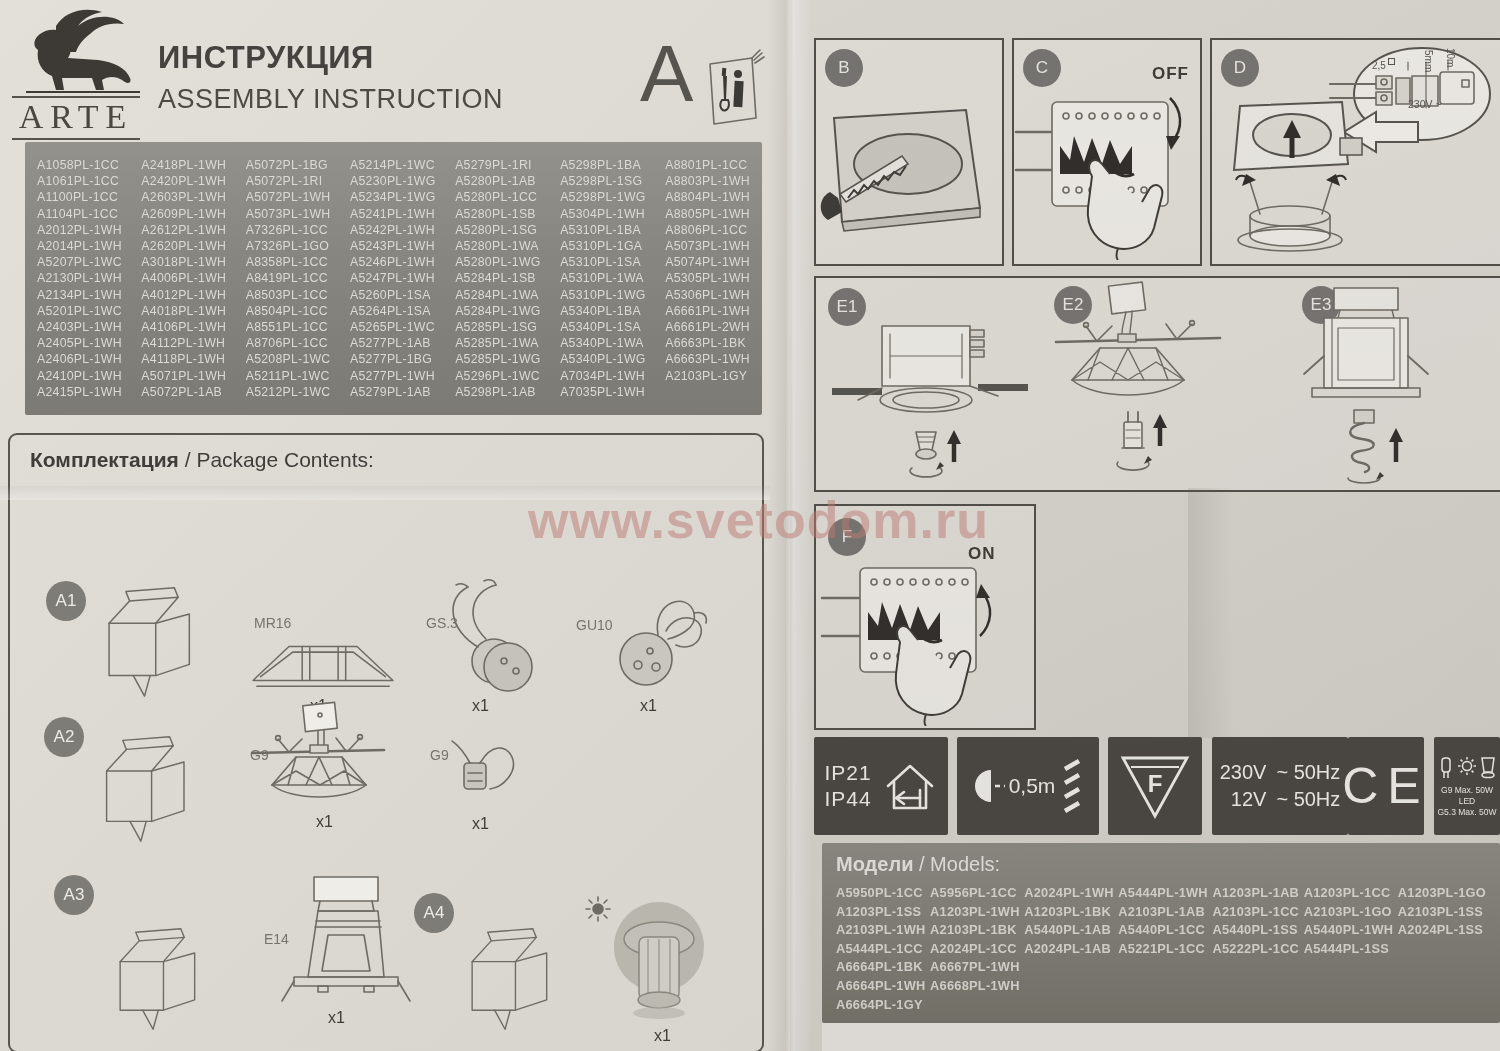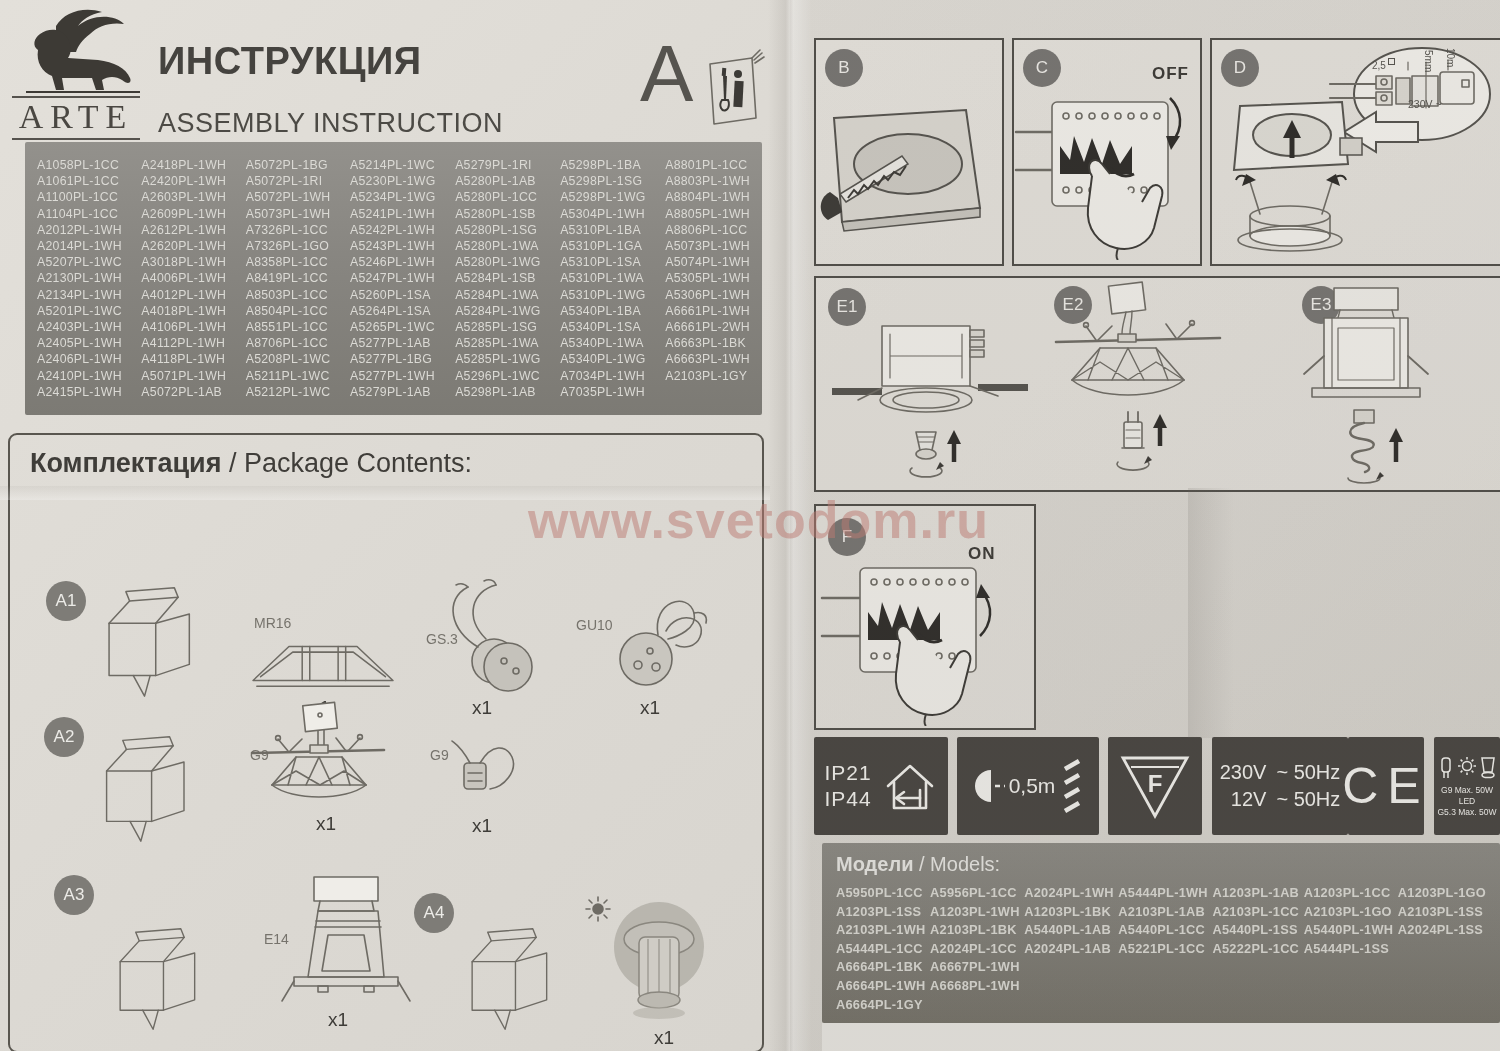--- a/index.html
+++ b/index.html
@@ -6,39 +6,39 @@
   .page{position:relative;width:1500px;height:1051px;overflow:hidden;
         background:linear-gradient(135deg,#e3e0da 0%,#dcd9d3 40%,#d8d5cf 70%,#d2cfc8 100%);
         font-family:"Liberation Sans",sans-serif;color:#46443f;}
   .abs{position:absolute;}
   svg{display:block;}
   .sk{stroke:#6e6b64;stroke-width:1.6;fill:none;stroke-linecap:round;stroke-linejoin:round;}
   
   .brandname{font-family:"Liberation Serif",serif;font-size:34px;letter-spacing:7px;color:#4a4742;text-align:center;}
   .brandsub{font-family:"Liberation Serif",serif;font-size:11px;letter-spacing:13px;color:#55524d;text-align:center;}
   .rule{background:#55524d;height:2px;}
-  .title-ru{font-size:38px;font-weight:700;color:#45433f;letter-spacing:.5px;}
-  .title-en{font-size:27px;font-weight:400;color:#4c4a45;letter-spacing:.5px;margin-top:24px;}
+  .title-ru{font-size:31px;font-weight:700;color:#45433f;letter-spacing:.5px;}
+  .title-en{font-size:27px;font-weight:400;color:#4c4a45;letter-spacing:.5px;}
   .format-letter{font-size:80px;color:#56544f;line-height:1;}
   
   .models-box{background:linear-gradient(180deg,#93918c 0%,#878580 45%,#7c7a74 100%);border-radius:2px;}
   .models-head{color:#e6e5e1;font-size:21px;}
   .models-head b{font-weight:700;}
   .mcols{display:flex;justify-content:space-between;}
   .mcol{display:flex;flex-direction:column;white-space:nowrap;color:#dbdad5;
         font-size:12.3px;line-height:16.2px;letter-spacing:.25px;}
   .models-bottom .mcol{font-size:12.8px;font-weight:700;line-height:18.6px;color:#d9d8d2;}
   
   .pkg-box{border:2px solid #59564f;border-radius:9px;}
-  .pkg-head{font-size:27px;color:#3f3d39;}
+  .pkg-head{font-size:21px;color:#3f3d39;}
   .pkg-head b{font-weight:700;}
   .circle{border-radius:50%;background:#7e7c77;color:#edecE8;display:flex;align-items:center;justify-content:center;
           font-size:17px;color:#ecebe7;}
   .plabel{font-size:14px;color:#76736c;}
-  .qty{font-size:19px;color:#3e3c38;font-weight:400;}
+  .qty{font-size:16px;color:#3e3c38;font-weight:400;}
   
   .panel{border:2px solid #4f4d48;background:rgba(240,238,233,.35);}
   .pcircle{position:absolute;width:38px;height:38px;border-radius:50%;background:#767471;color:#eceae6;
            display:flex;align-items:center;justify-content:center;font-size:17px;}
   .note{font-size:17px;font-weight:700;color:#3c3a36;letter-spacing:1px;}
   .dlabel{font-size:10px;color:#55534e;white-space:nowrap;}
   .vert{transform:rotate(90deg);transform-origin:left top;}
   .sq{display:inline-block;width:5px;height:5px;border:1px solid #55534e;margin-left:2px;vertical-align:super;}
   
   .badge{background:#474440;color:#f0efeb;border-radius:2px;display:flex;align-items:center;justify-content:center;}
@@ -236,21 +236,21 @@
           <g class="sk">
         <path d="M6,46 L44,10 L116,10 L154,46 Z"></path>
             <path d="M14,42 L48,16 L112,16 L146,42"></path>
         <path d="M58,10 L58,46 M66,10 L66,46 M96,10 L96,46 M104,10 L104,46"></path>
         <path d="M10,52 L150,52"></path>
           </g>
         </svg>
     </div>
     <div class="abs qty" style="left:300px;top:262px;">x1</div>
 
-    <div class="abs plabel" style="left:416px;top:196px;">GS.3</div>
+    <div class="abs plabel" style="left:416px;top:180px;">GS.3</div>
     <div class="abs" style="left:424px;top:142px;">
       <svg width="118" height="120" viewBox="0 0 118 120">
           <g class="sk">
         <circle cx="60" cy="84" r="22" fill="#ccc9c2"></circle>
             <circle cx="74" cy="90" r="24" fill="#c5c2bb"></circle>
         <circle cx="70" cy="84" r="3"></circle>
             <circle cx="82" cy="94" r="3"></circle>
         <path d="M44,70 C16,54 10,22 34,10"></path>
             <path d="M52,62 C30,40 38,14 62,8"></path>
         <path d="M34,10 C30,6 26,6 22,8 M62,8 C60,2 54,2 50,4"></path>

